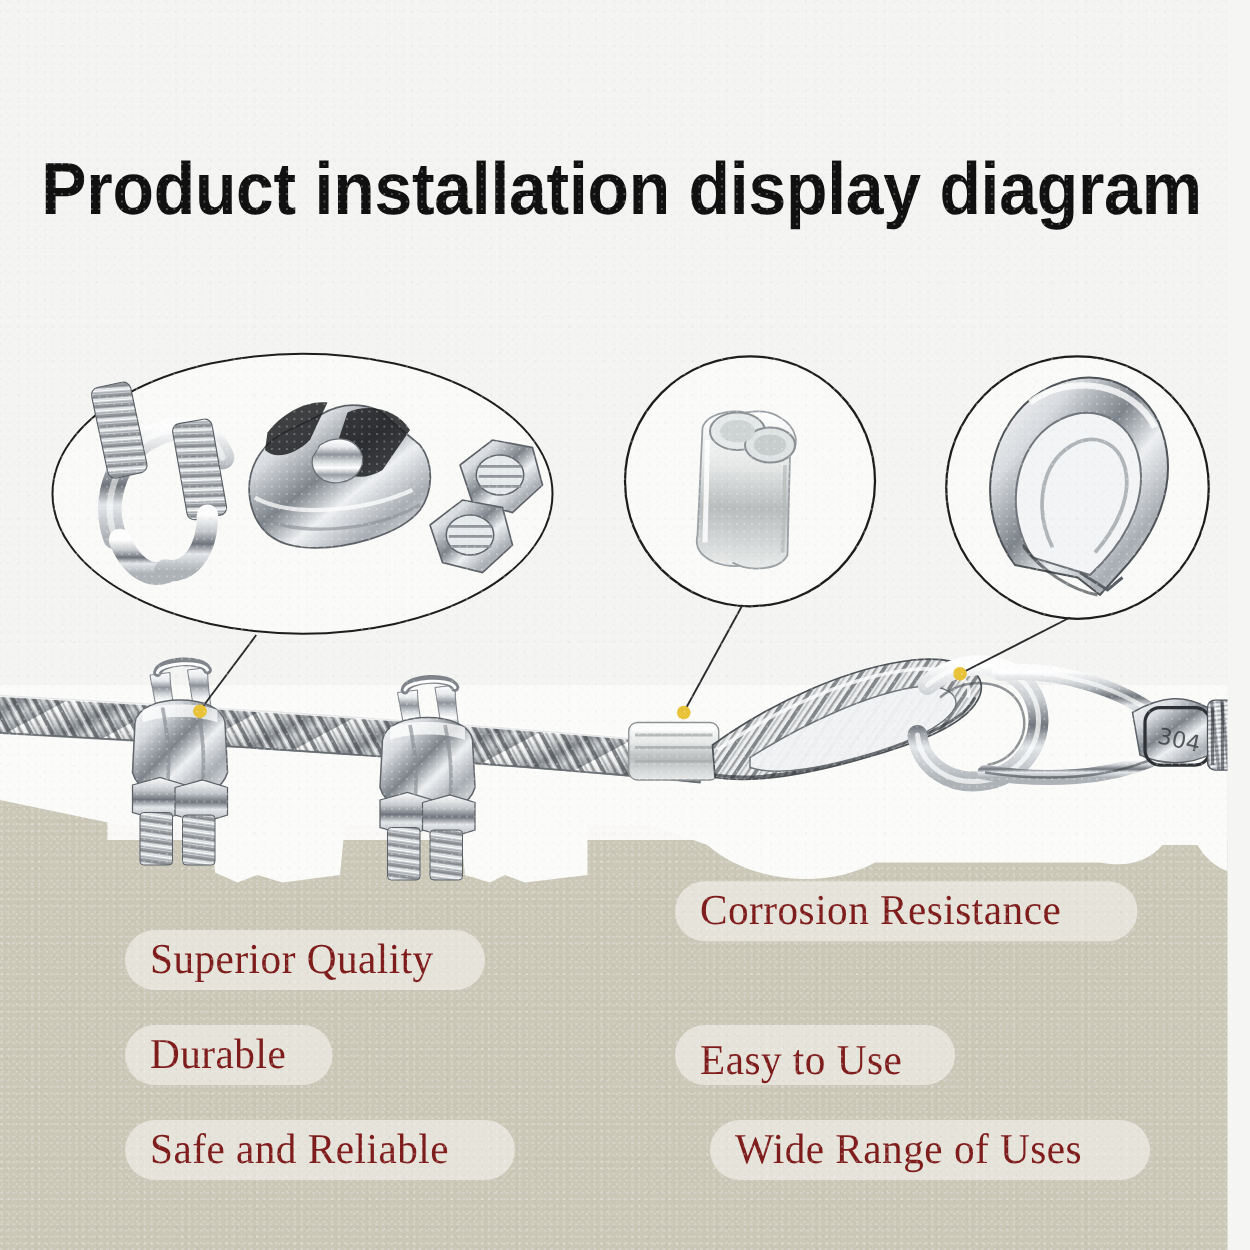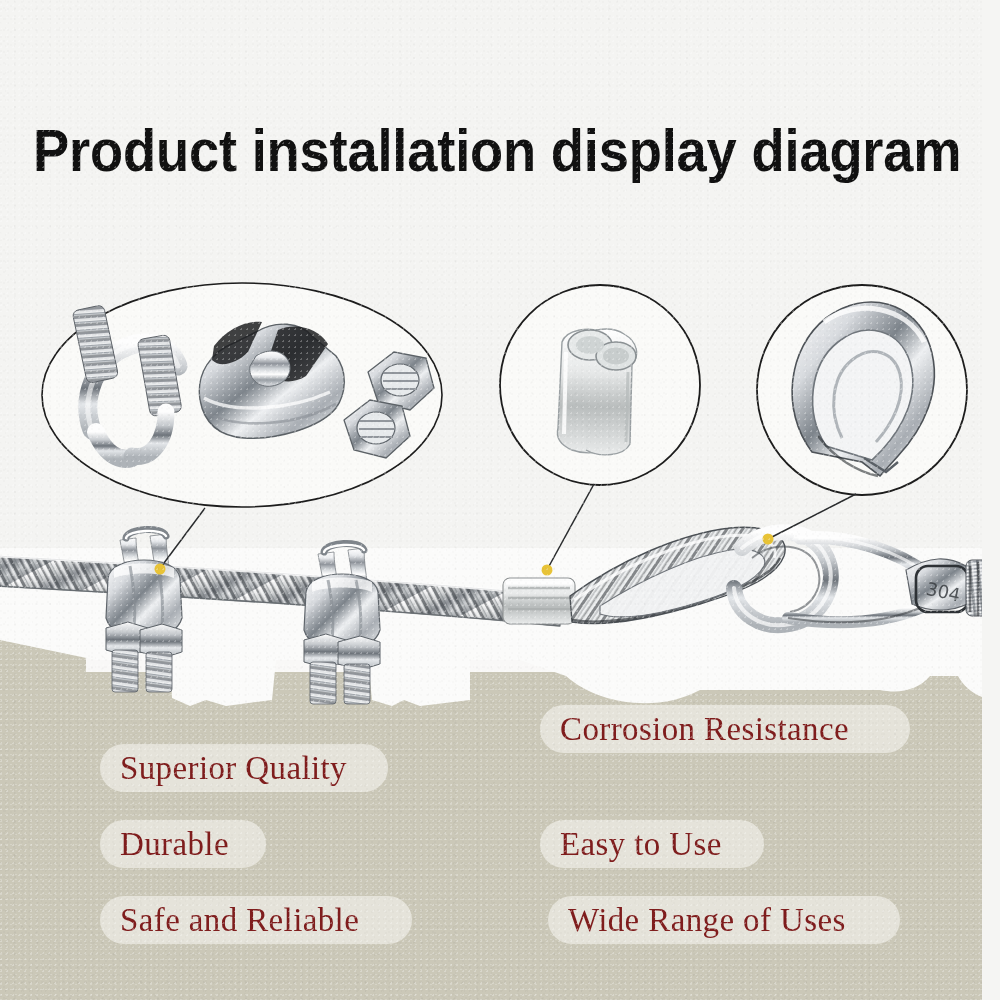--- a/index.html
+++ b/index.html
@@ -337,21 +337,21 @@
   <div class="pill" style="left:100px;top:820px;width:166px;text-align:center;">
     <span>Durable</span>
   </div>
   <div class="pill" style="left:100px;top:896px;width:312px;">
     <span>Safe and Reliable</span>
   </div>
 
   <div class="pill" style="left:540px;top:705px;width:370px;">
     <span>Corrosion Resistance</span>
   </div>
-  <div class="pill" style="left:540px;top:820px;width:224px;">
+  <div class="pill" style="left:540px;top:820px;width:224px;align-items:flex-end;">
     <span>Easy to Use</span>
   </div>
-  <div class="pill" style="left:548px;top:896px;width:352px;">
+  <div class="pill" style="left:568px;top:896px;width:352px;">
     <span>Wide Range of Uses</span>
   </div>
 
   <div id="noise"></div>
 </div>
 
 </body></html>

